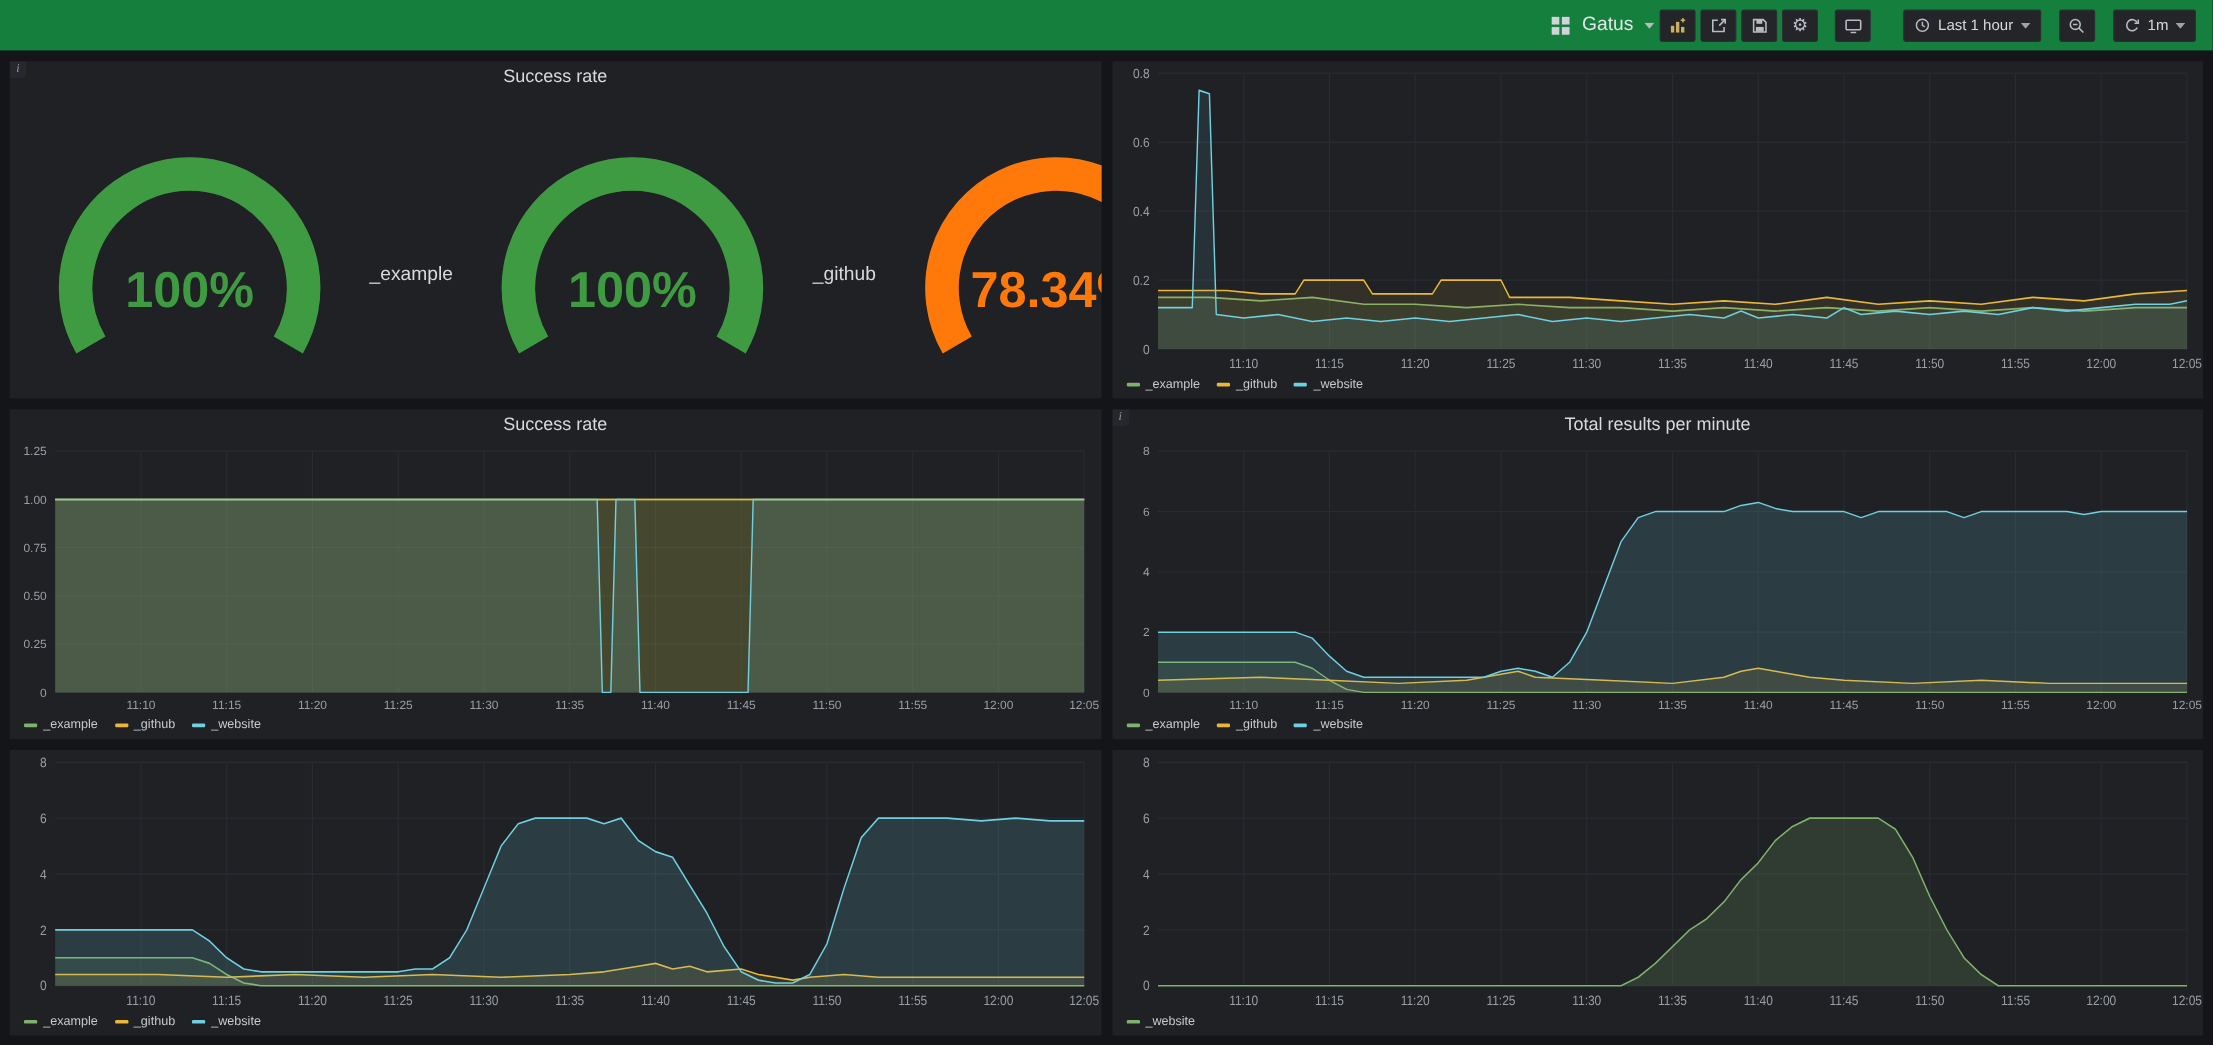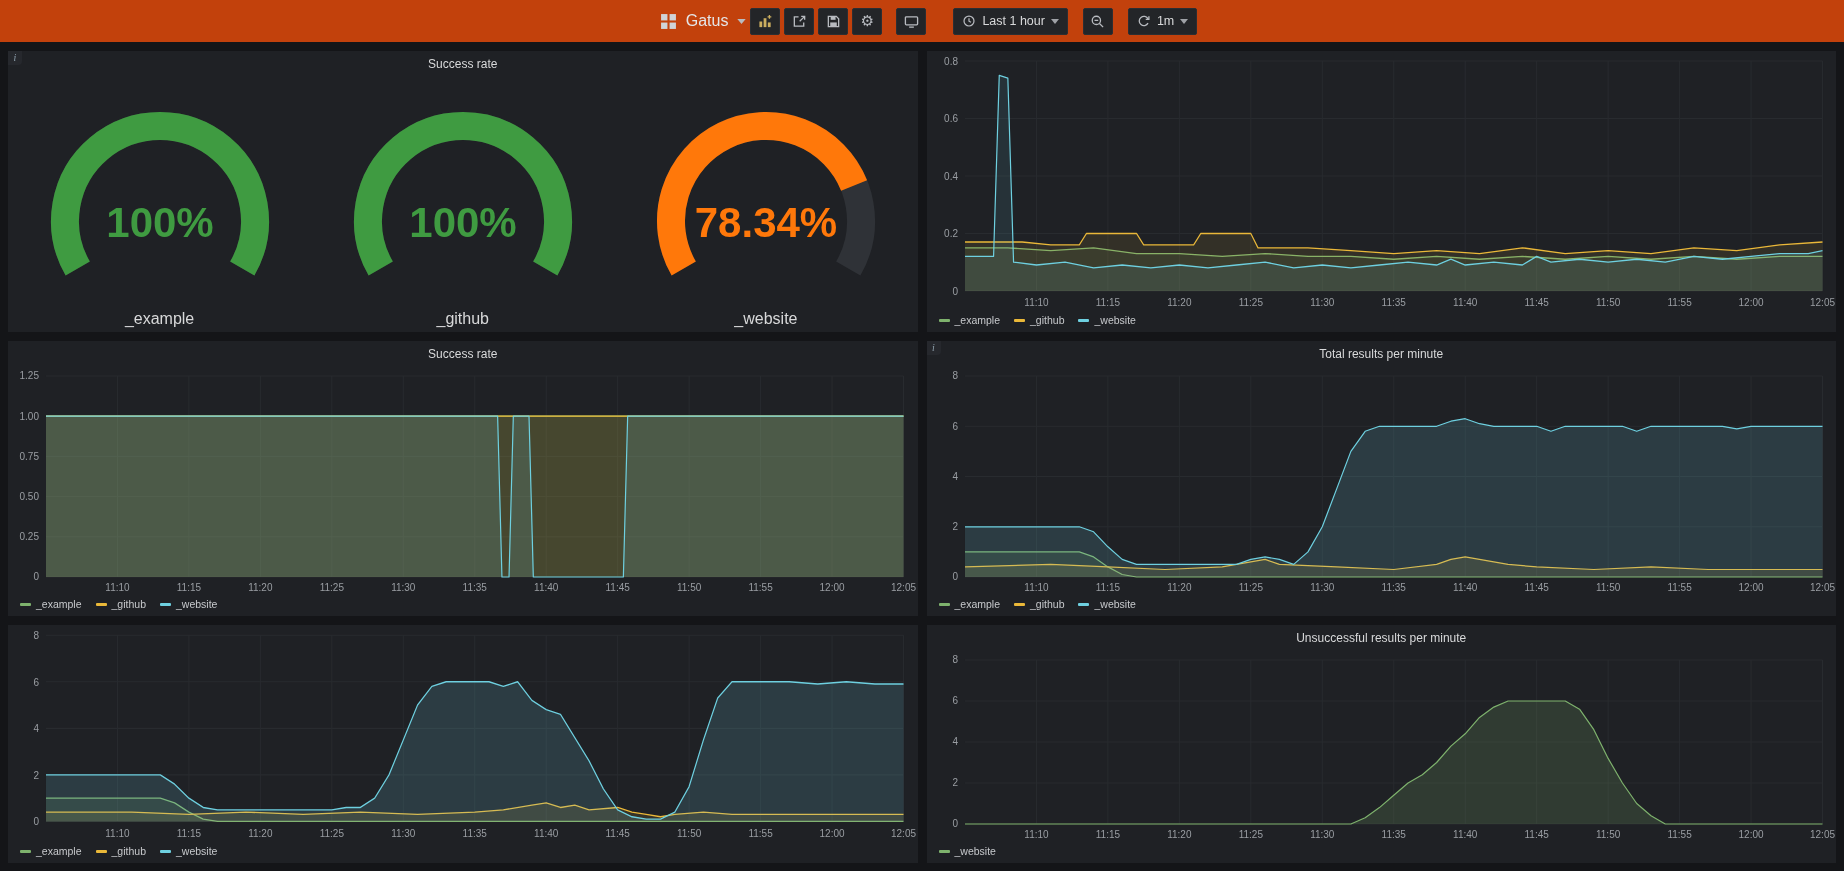--- a/index.html
+++ b/index.html
@@ -3,22 +3,22 @@
 <meta charset="utf-8">
 <style>
   * { margin:0; padding:0; box-sizing:border-box; }
   html,body {
     width:1844px; height:871px; overflow:hidden;
     background:#141518;
     font-family:"Liberation Sans","DejaVu Sans",sans-serif;
   }
   
   .navbar {
-    height:42px; display:flex; align-items:center; justify-content:center;
-    padding:0 14px 0 27px; background:#c2410c;
+    height:42px; display:flex; align-items:center; justify-content:flex-end;
+    padding:0 14px 0 27px; background:#15803d;
   }
   .nav-left { display:flex; align-items:center; gap:9px; }
   .nav-title { color:#e4e5e7; font-size:16px; cursor:pointer; }
   .nav-right { display:flex; align-items:center; }
   .nav-btn {
     display:flex; align-items:center; gap:6px; height:27px; padding:0 8px;
     background:#232528; border:1px solid #2c2e32; border-radius:2px;
     color:#c6c8cc; font-size:12.5px; cursor:pointer; margin-left:4px;
   }
   .nav-btn.icon-only { width:30px; justify-content:center; padding:0; }
@@ -32,36 +32,36 @@
     padding:9px 8px 6px 8px;
     display:grid; grid-template-columns:1fr 1fr;
     grid-template-rows:281px 275px 238px; gap:9px;
   }
   .panel {
     background:#1f2125; position:relative;
     display:flex; flex-direction:column; overflow:hidden;
   }
   .panel-title {
     flex:0 0 26px; line-height:26px; text-align:center;
-    color:#d8d9da; font-size:12px; font-weight:500; cursor:pointer;
+    color:#d8d9da; font-size:15px; font-weight:500; cursor:pointer;
   }
   .panel-info {
     position:absolute; top:0; left:0; width:14px; height:14px; z-index:2;
     background:#26282d; color:#8fa0ac; font-size:10px; font-style:italic;
     font-family:"Liberation Serif",serif; text-align:center; line-height:13px;
     border-bottom-right-radius:4px; cursor:pointer;
   }
   .chart-wrap { flex:1 1 auto; min-height:0; position:relative; }
   svg.chart { position:absolute; inset:0; width:100%; height:100%; display:block; cursor:crosshair; }
   .legend { flex:0 0 20px; display:flex; align-items:center; gap:14px; padding:0 10px 4px 12px; }
   .legend-item { display:flex; align-items:center; gap:5px; color:#c7c9cc; font-size:10.5px; cursor:pointer; }
   .legend-mark { width:11px; height:3px; border-radius:1px; display:inline-block; }
   
   .gauges { flex:1 1 auto; display:flex; align-items:flex-end; padding-bottom:4px; }
-  .gauge { flex:1; display:flex; flex-direction:column; align-items:center; }
+  .gauge { flex:1; display:flex; flex-direction:row; align-items:center; }
   .gauge-label { color:#d8d9da; font-size:16px; margin-top:1px; }
 </style>
 </head>
 <body>
 
 <header class="navbar">
   <div class="nav-left">
     <span style="display:flex;">
       <svg width="17" height="17" viewBox="0 0 16 16" fill="#d0d3d7">
         <rect x="1" y="1" width="6" height="6"></rect>
@@ -452,21 +452,20 @@
           <span>_github</span>
         </span>
         <span class="legend-item">
           <span class="legend-mark" style="background: rgb(110, 208, 224);"></span>
           <span>_website</span>
         </span>
       </div>
   </section>
 
   <section class="panel">
-    <header class="panel-title">Unsuccessful results per minute</header>
     <div class="chart-wrap">
       <svg class="chart" viewBox="0 0 910 192" preserveAspectRatio="none">
           <g stroke="#282b2f" stroke-width="1">
             <line x1="38" x2="896" y1="173.0" y2="173.0"></line>
             <line x1="38" x2="896" y1="132.0" y2="132.0"></line>
             <line x1="38" x2="896" y1="91.0" y2="91.0"></line>
             <line x1="38" x2="896" y1="50.0" y2="50.0"></line>
             <line x1="38" x2="896" y1="9.0" y2="9.0"></line>
             <line x1="109.5" x2="109.5" y1="9" y2="173"></line>
             <line x1="181.0" x2="181.0" y1="9" y2="173"></line>

